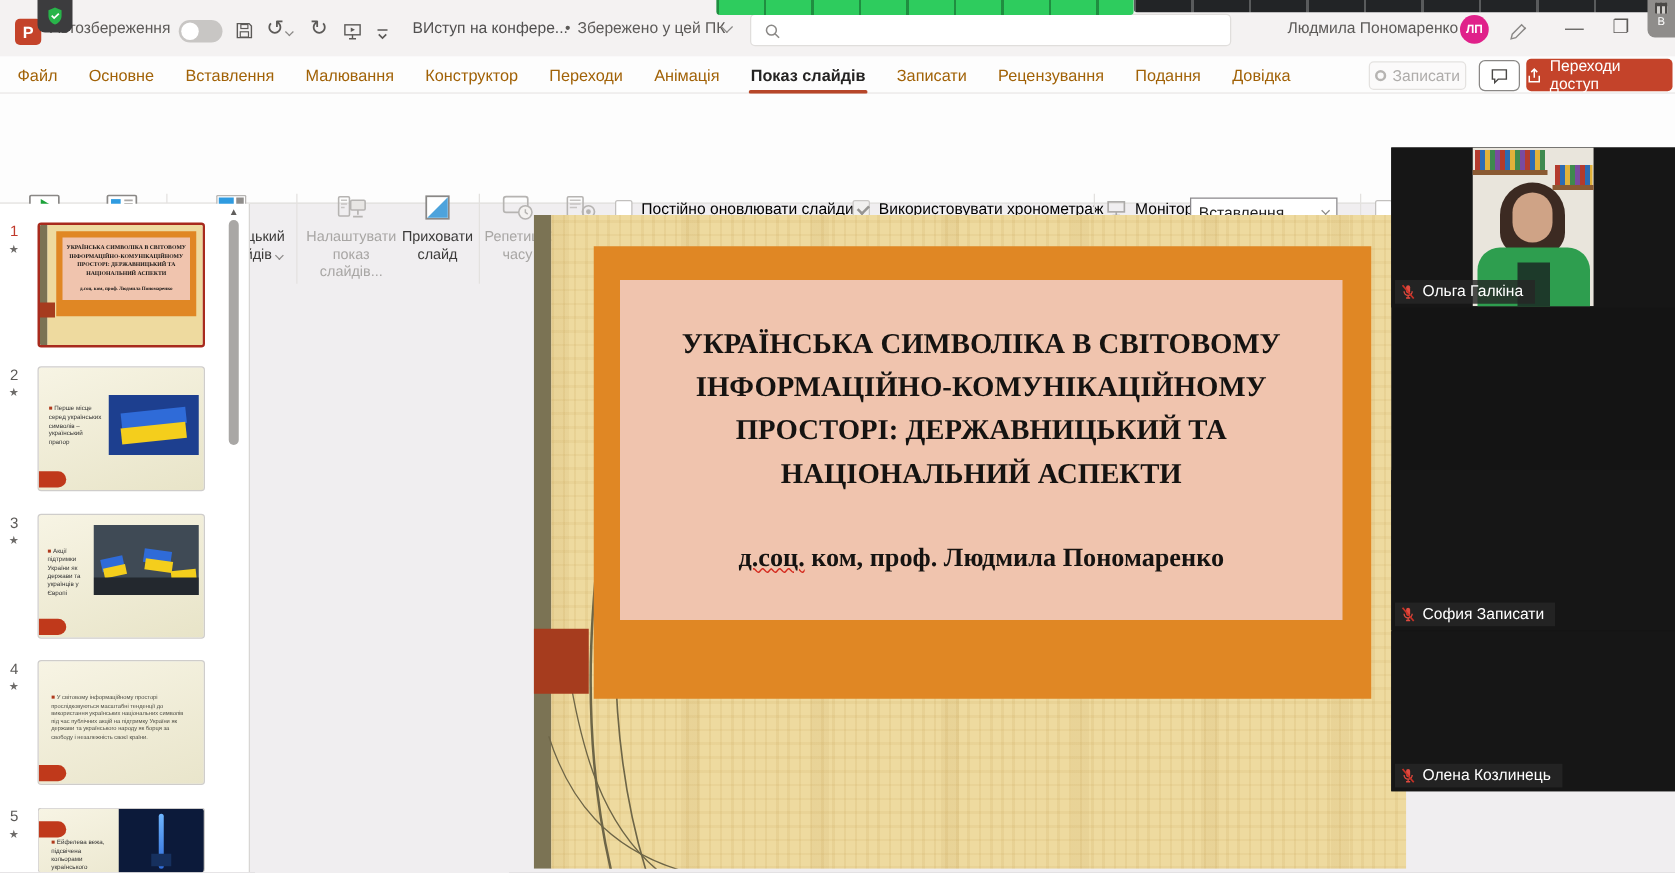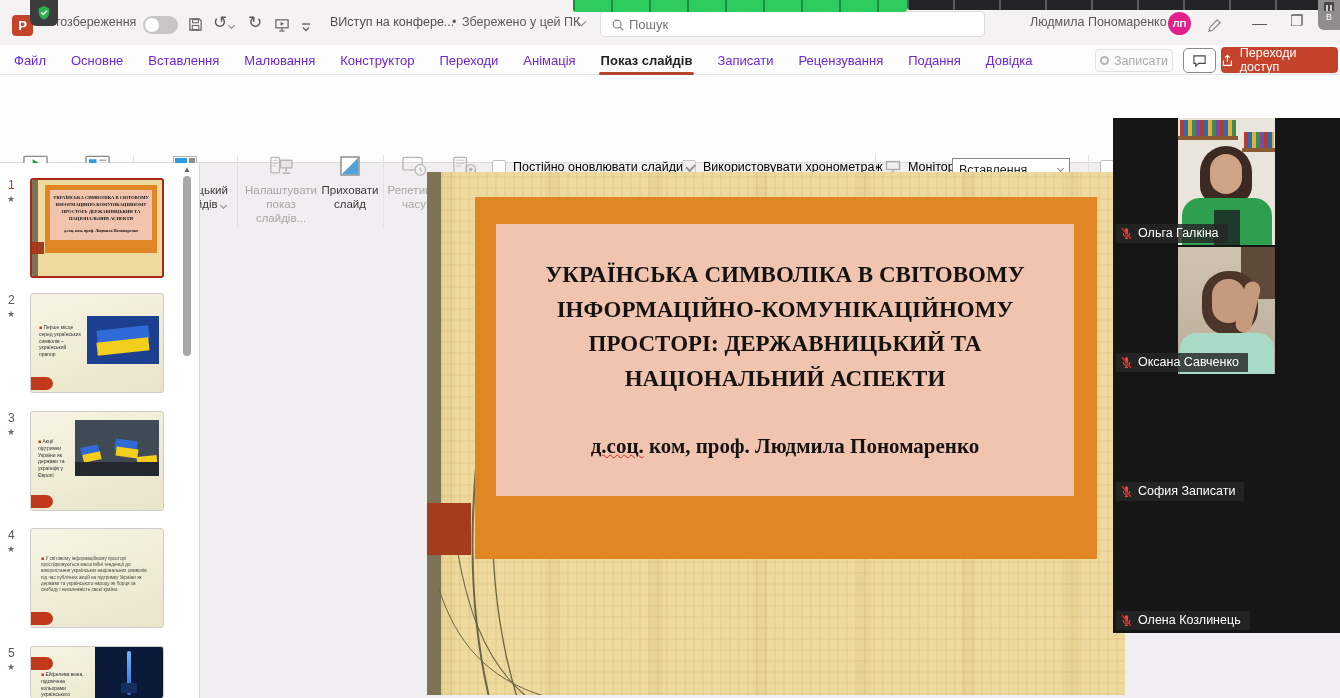--- a/index.html
+++ b/index.html
@@ -32,21 +32,21 @@
     color:#fff;font-size:9px;display:flex;flex-direction:column;align-items:center;padding-top:2px;gap:1px}
   .corner-frag .grid{width:10px;height:9px;background:
     linear-gradient(#4a4846,#4a4846) 0 0/10px 3px no-repeat,
     repeating-linear-gradient(90deg,#4a4846 0 2px,#d0cecb 2px 4px);border-radius:1px}
   .shield-badge{position:absolute;left:30px;top:0;width:28px;height:26px;background:#3c3c3e;border-radius:0 0 6px 6px;
     display:flex;align-items:center;justify-content:center}
 
   
   .tabrow{position:absolute;left:0;top:45px;width:1340px;height:30px;background:#fdfdfd;border-bottom:1px solid #e6e4e2}
   .tabs{position:absolute;left:14px;top:0;display:flex;gap:25px;height:30px;align-items:center}
-  .tab{font-size:13px;color:#6d28d9;position:relative;cursor:default;white-space:nowrap}
+  .tab{font-size:13px;color:#a16207;position:relative;cursor:default;white-space:nowrap}
   .tab.active{font-weight:bold;color:#242322}
   .tab.active::after{content:"";position:absolute;left:-2px;right:-2px;bottom:-7px;height:3px;background:#b7472a;border-radius:2px}
   .record-top{position:absolute;left:1095px;top:4px;width:78px;height:23px;border:1px solid #e4e2e0;border-radius:4px;
     display:flex;align-items:center;justify-content:center;gap:5px;font-size:12.5px;color:#aeacaa;background:#fbfafa}
   .rec-dot{width:9px;height:9px;border:2px solid #b6b4b2;border-radius:50%;display:inline-block}
   .comment-btn{position:absolute;left:1183px;top:3px;width:33px;height:25px;border:1px solid #8a8886;border-radius:5px;
     display:flex;align-items:center;justify-content:center;background:#fff}
   .share-btn{position:absolute;left:1221px;top:2px;width:117px;height:26px;background:#c4432a;border-radius:4px;
     color:#fff;font-size:12.5px;display:flex;align-items:center;justify-content:center;gap:6px}
 
@@ -167,21 +167,20 @@
     <span class="tb-item" style="left:330px;color:#515050">ВИступ на конфере...</span>
     <span class="tb-item" style="left:452px">•</span>
     <span class="tb-item" style="left:462px">Збережено у цей ПК</span>
     <span class="chev" style="position:absolute;left:578px;top:21px"></span>
 
     <div class="searchbox">
       <svg class="ic" style="position:absolute;left:10px;top:6px" width="14" height="14" viewBox="0 0 16 16">
           <circle cx="7" cy="7" r="4.5" fill="none" stroke="#8a8886" stroke-width="1.4"></circle>
           <path d="M10.5 10.5L14 14" stroke="#8a8886" stroke-width="1.4"></path>
         </svg>
-      <input type="text" placeholder="Пошук" style="">
     </div>
 
     <span class="tb-item" style="left:1030px;width:132px;text-align:right">Людмила Пономаренко</span>
     <div class="avatar">ЛП</div>
     <span class="qat" style="left:1207px;top:15px">
       <svg class="ic" width="15" height="15" viewBox="0 0 16 16">
           <path d="M2 14l1-4 8-8 3 3-8 8z" fill="none" stroke="#8a8886" stroke-width="1.2"></path>
           <path d="M13 6l1.5-1.5" stroke="#8a8886" stroke-width="1.2"></path>
         </svg>
     </span>
@@ -450,40 +449,20 @@
         <svg width="13" height="13" viewBox="0 0 16 16">
             <rect x="6" y="1.5" width="4" height="8" rx="2" fill="#e04a3f"></rect>
             <path d="M4 7.5c0 2.2 1.8 4 4 4s4-1.8 4-4" stroke="#e04a3f" fill="none" stroke-width="1.3"></path>
             <path d="M8 11.5v2.5M6 14h4" stroke="#e04a3f" stroke-width="1.3"></path>
             <path d="M2.5 1.5l11 13" stroke="#c93227" stroke-width="1.7"></path>
           </svg>
         <span>Ольга Галкіна</span>
       </div>
     </div>
 
-    <div class="ztile" style="top:129px">
-      <div class="zvideo">
-        <div class="scene2">
-          <div class="paint"></div>
-            <div class="hair"></div>
-            <div class="face"></div>
-            <div class="arm"></div>
-            <div class="body"></div>
-        </div>
-      </div>
-      <div class="zchip">
-        <svg width="13" height="13" viewBox="0 0 16 16">
-            <rect x="6" y="1.5" width="4" height="8" rx="2" fill="#e04a3f"></rect>
-            <path d="M4 7.5c0 2.2 1.8 4 4 4s4-1.8 4-4" stroke="#e04a3f" fill="none" stroke-width="1.3"></path>
-            <path d="M8 11.5v2.5M6 14h4" stroke="#e04a3f" stroke-width="1.3"></path>
-            <path d="M2.5 1.5l11 13" stroke="#c93227" stroke-width="1.7"></path>
-          </svg>
-        <span>Оксана Савченко</span>
-      </div>
-    </div>
 
     <div class="ztile" style="top:258px">
       <div class="zchip">
         <svg width="13" height="13" viewBox="0 0 16 16">
             <rect x="6" y="1.5" width="4" height="8" rx="2" fill="#e04a3f"></rect>
             <path d="M4 7.5c0 2.2 1.8 4 4 4s4-1.8 4-4" stroke="#e04a3f" fill="none" stroke-width="1.3"></path>
             <path d="M8 11.5v2.5M6 14h4" stroke="#e04a3f" stroke-width="1.3"></path>
             <path d="M2.5 1.5l11 13" stroke="#c93227" stroke-width="1.7"></path>
           </svg>
         <span>София Записати</span>

